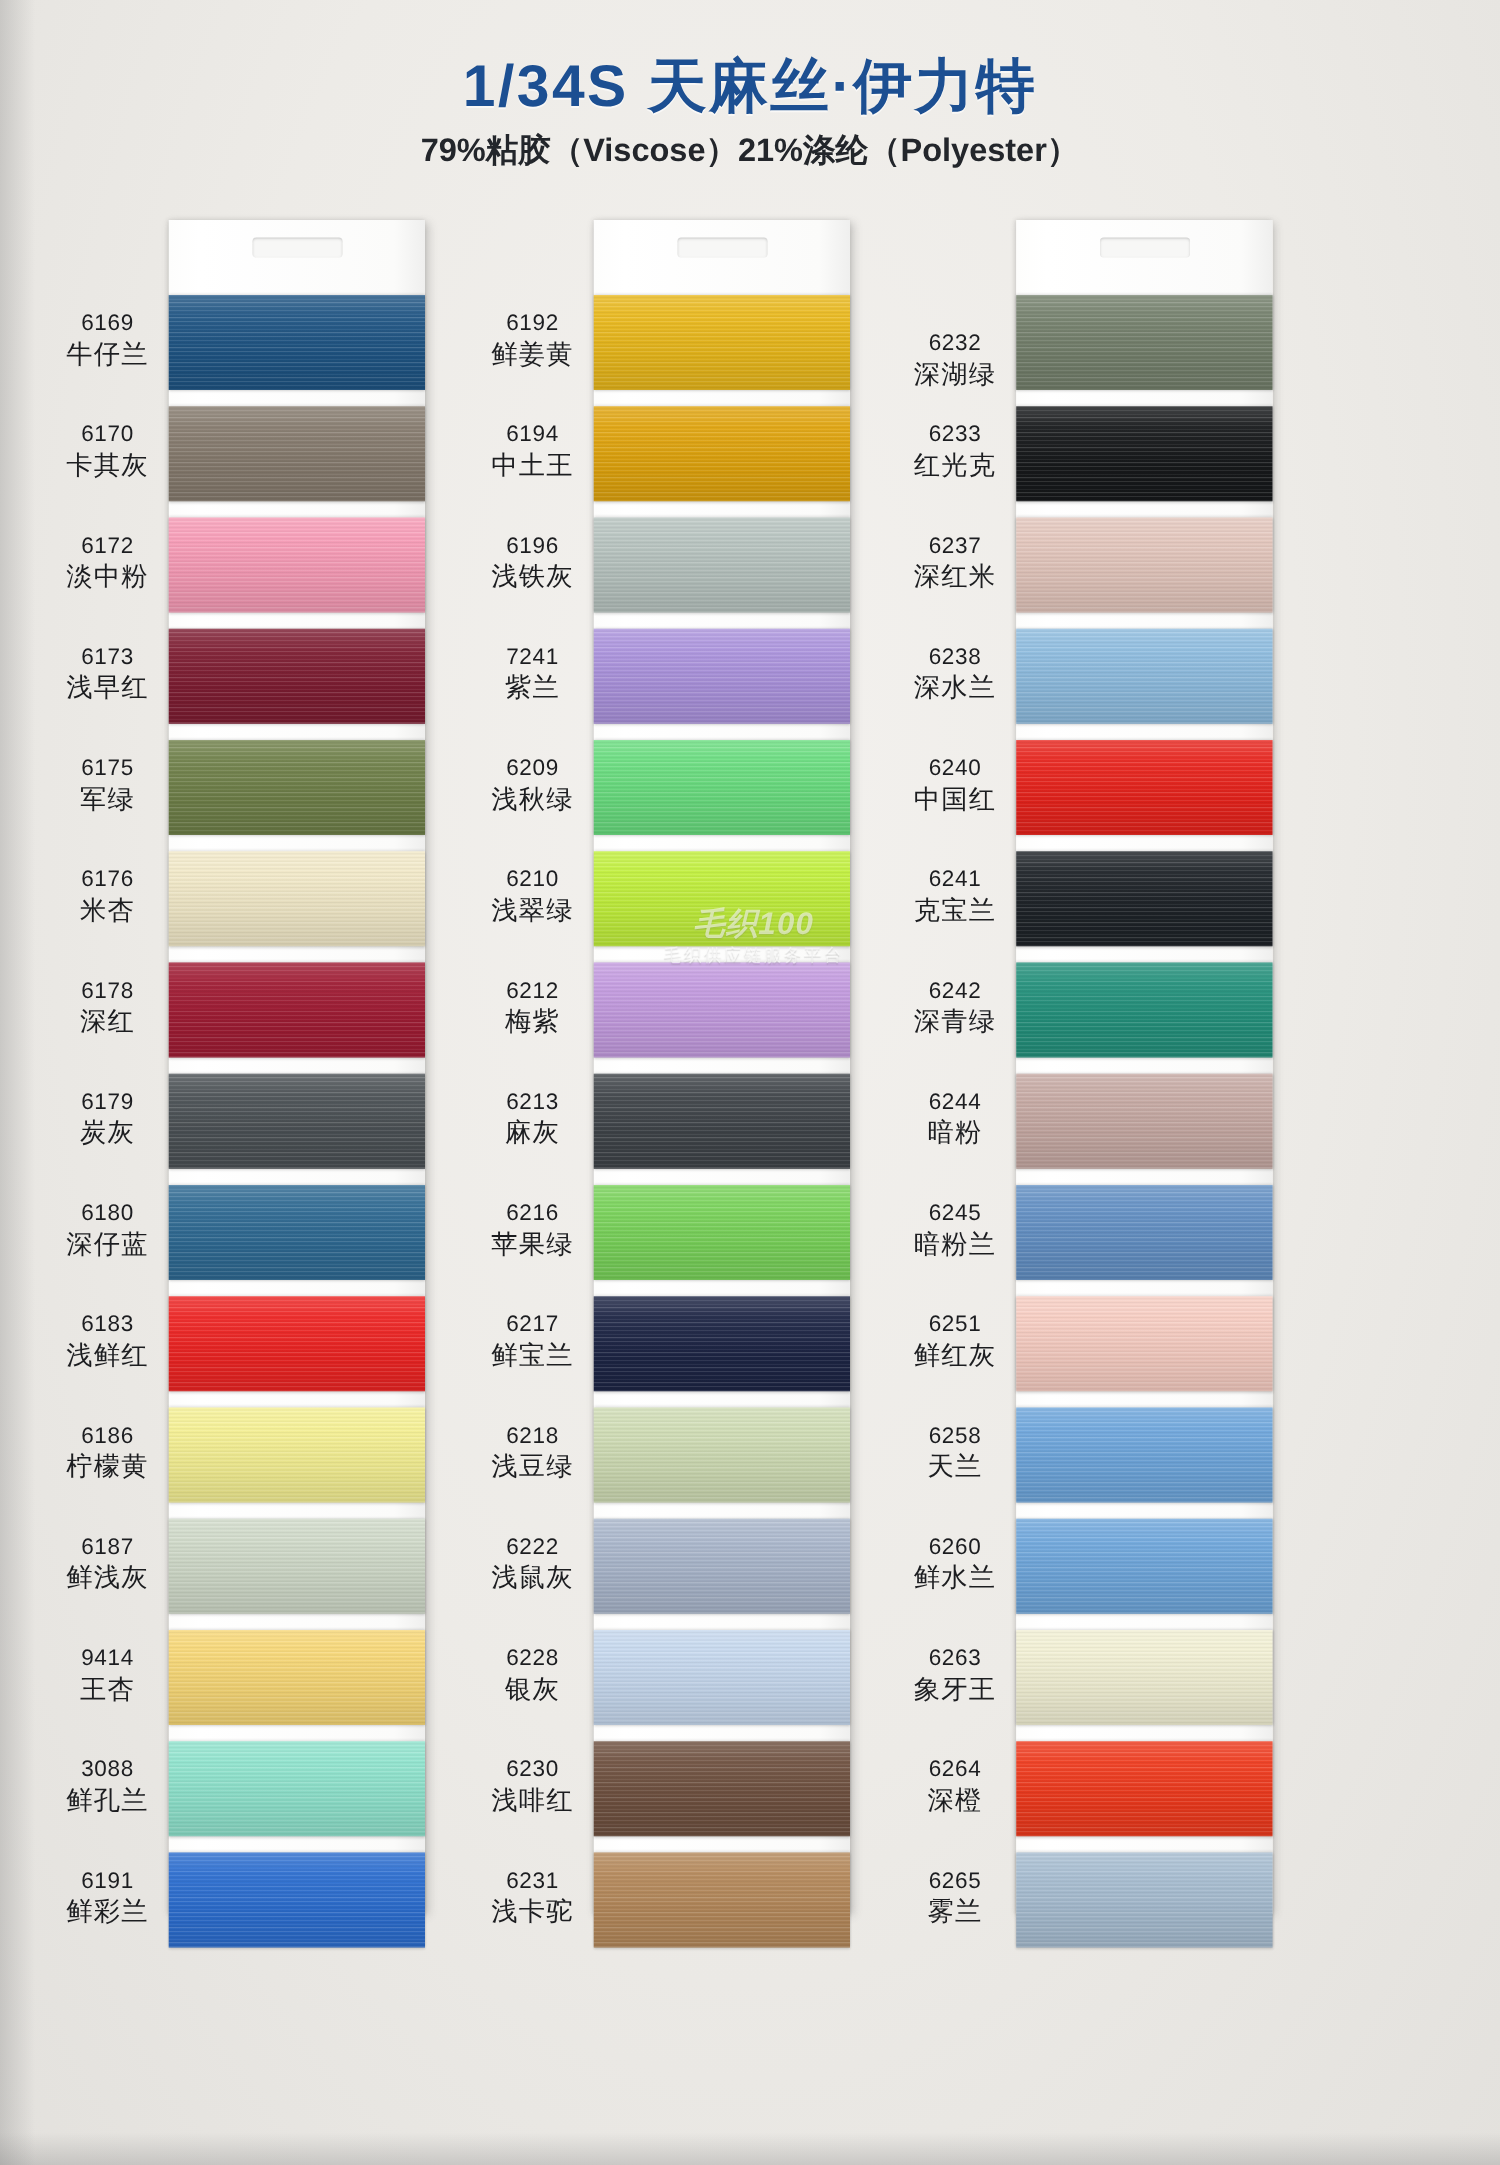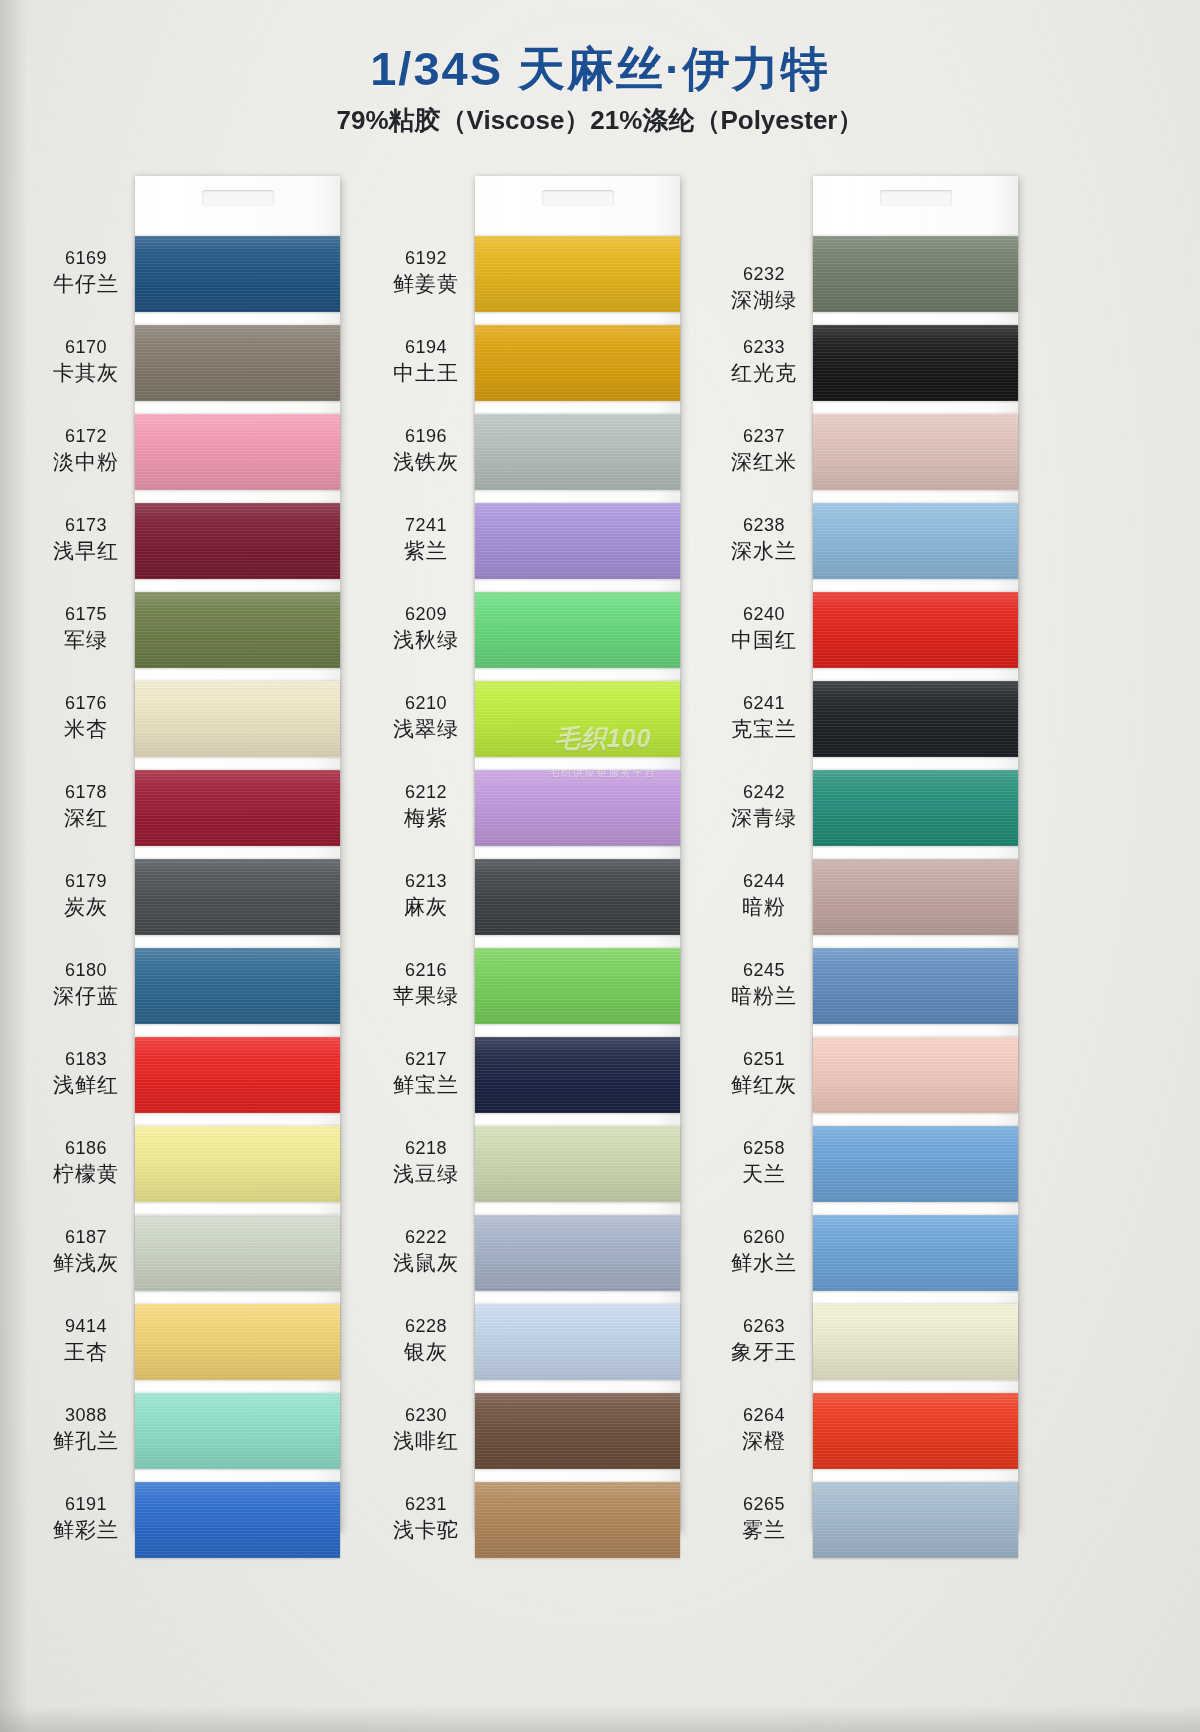--- a/index.html
+++ b/index.html
@@ -100,21 +100,21 @@
   .label .code{font-size:18px;letter-spacing:.5px;}
   .label .name{font-size:21px;letter-spacing:1px;margin-top:3px;font-weight:500;}
 
   .watermark{
     position:absolute;left:528px;top:722px;width:150px;
     text-align:center;pointer-events:none;
     color:rgba(255,255,255,.55);
     text-shadow:0 1px 1px rgba(120,120,120,.25);
   }
   .watermark .wm-main{font-size:25px;font-style:italic;font-weight:bold;letter-spacing:1px;}
-  .watermark .wm-sub{font-size:10px;letter-spacing:2px;margin-top:11px;}
+  .watermark .wm-sub{font-size:14px;letter-spacing:2px;margin-top:1px;}
 </style>
 </head>
 <body>
 
 <div class="paper"></div>
 <div class="edge-shadow"></div>
 <div class="edge-shadow-b"></div>
 
 <header>
   <h1 class="title">1/34S 天麻丝·伊力特</h1>

